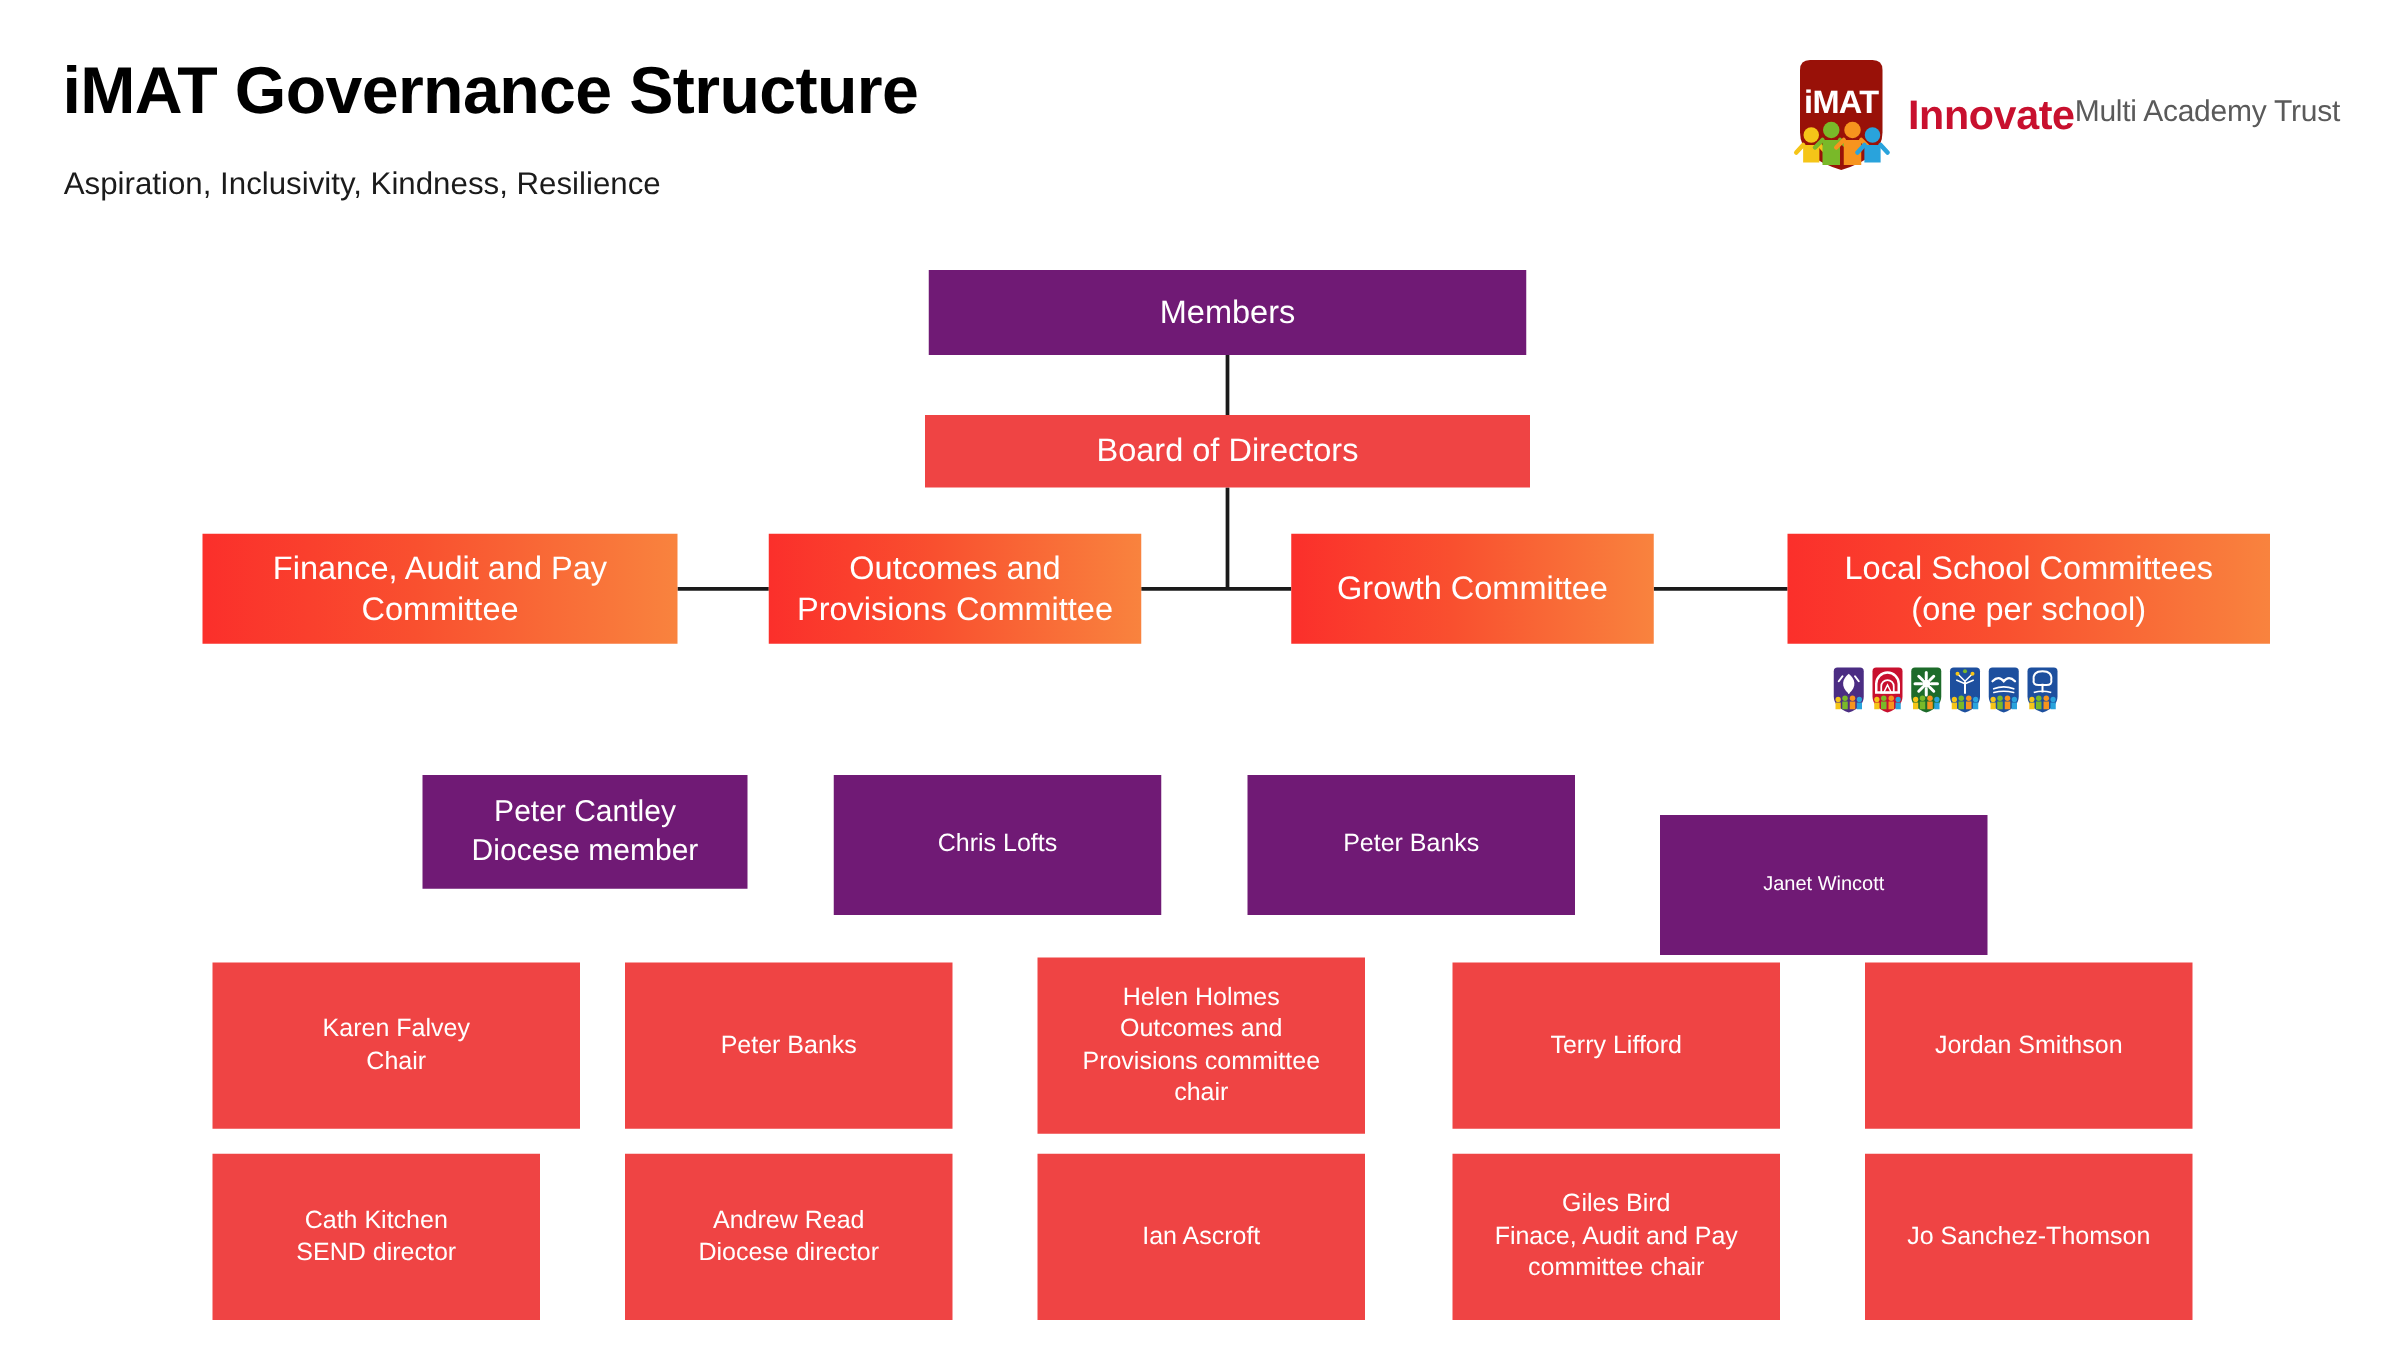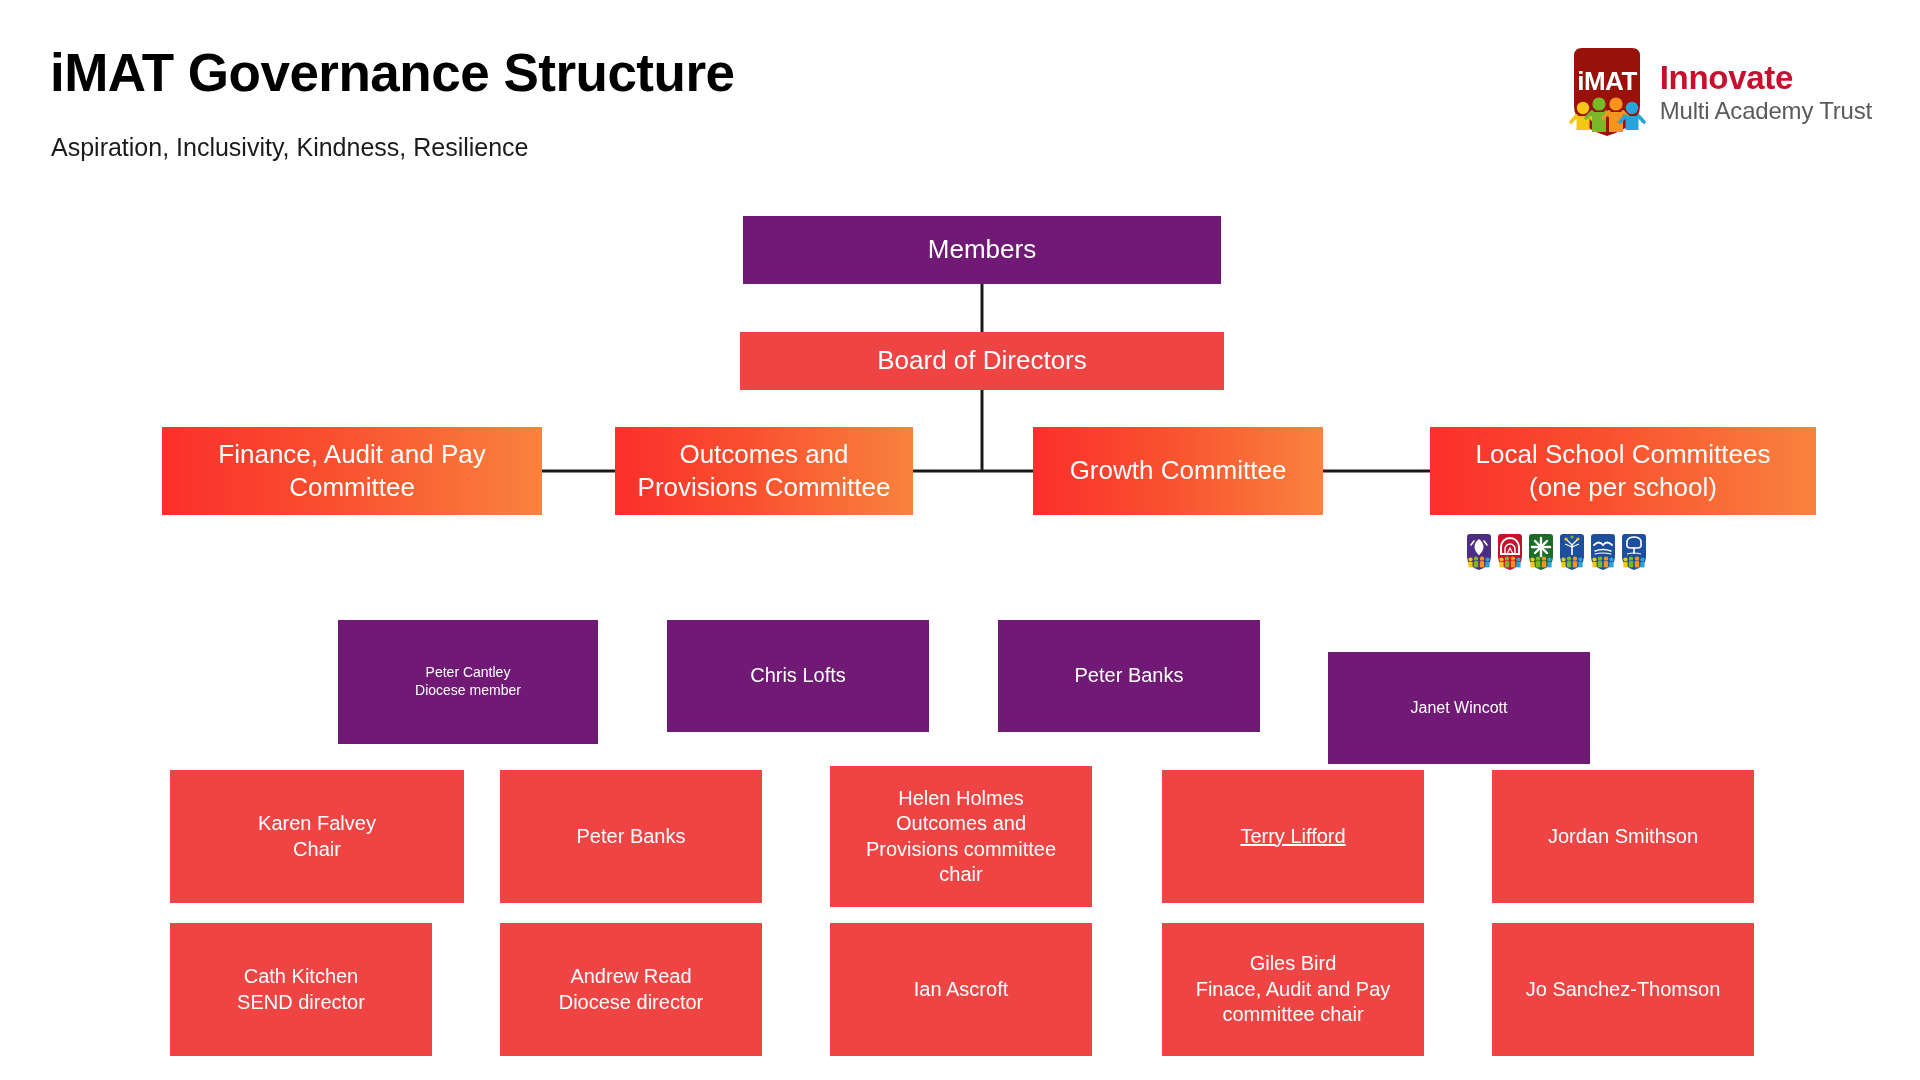--- a/index.html
+++ b/index.html
@@ -47,21 +47,21 @@
     gap: 14px;
   }
   .logo-shield {
     position: relative;
     width: 78px;
     height: 92px;
   }
   .logo-shield svg { display: block; }
   .logo-words {
     display: flex;
-    flex-direction: column;
+    flex-direction: row;
     justify-content: center;
     line-height: 1.06;
   }
   .logo-innovate {
     font-size: 33px;
     font-weight: bold;
     color: #c8102e;
     letter-spacing: -0.3px;
   }
   .logo-trust {
@@ -168,21 +168,21 @@
         <span class="lbl">Outcomes and
 Provisions Committee</span>
       </div>
       <div class="node grad" style="left: 1033px; top: 427px; width: 290px; height: 88px; font-size: 26px;">
         <span class="lbl">Growth Committee</span>
       </div>
       <div class="node grad" style="left: 1430px; top: 427px; width: 386px; height: 88px; font-size: 26px;">
         <span class="lbl">Local School Committees
 (one per school)</span>
       </div>
-      <div class="node dark" style="left: 338px; top: 620px; width: 260px; height: 124px; font-size: 14px;">
+      <div class="node dark" style="left: 338px; top: 620px; width: 260px; height: 91px; font-size: 24px;">
         <span class="lbl">Peter Cantley
 Diocese member</span>
       </div>
       <div class="node dark" style="left: 667px; top: 620px; width: 262px; height: 112px; font-size: 20px;">
         <span class="lbl">Chris Lofts</span>
       </div>
       <div class="node dark" style="left: 998px; top: 620px; width: 262px; height: 112px; font-size: 20px;">
         <span class="lbl">Peter Banks</span>
       </div>
       <div class="node dark" style="left: 1328px; top: 652px; width: 262px; height: 112px; font-size: 16px;">
@@ -194,21 +194,21 @@
       </div>
       <div class="node light" style="left: 500px; top: 770px; width: 262px; height: 133px; font-size: 20px;">
         <span class="lbl">Peter Banks</span>
       </div>
       <div class="node light" style="left: 830px; top: 766px; width: 262px; height: 141px; font-size: 20px;">
         <span class="lbl">Helen Holmes
 Outcomes and
 Provisions committee
 chair</span>
       </div>
-      <div class="node light" style="left: 1162px; top: 770px; width: 262px; height: 133px; font-size: 20px; text-decoration: underline;">
+      <div class="node light" style="left: 1162px; top: 770px; width: 262px; height: 133px; font-size: 20px;">
         <span class="lbl">Terry Lifford</span>
       </div>
       <div class="node light" style="left: 1492px; top: 770px; width: 262px; height: 133px; font-size: 20px;">
         <span class="lbl">Jordan Smithson</span>
       </div>
       <div class="node light" style="left: 170px; top: 923px; width: 262px; height: 133px; font-size: 20px;">
         <span class="lbl">Cath Kitchen
 SEND director</span>
       </div>
       <div class="node light" style="left: 500px; top: 923px; width: 262px; height: 133px; font-size: 20px;">

